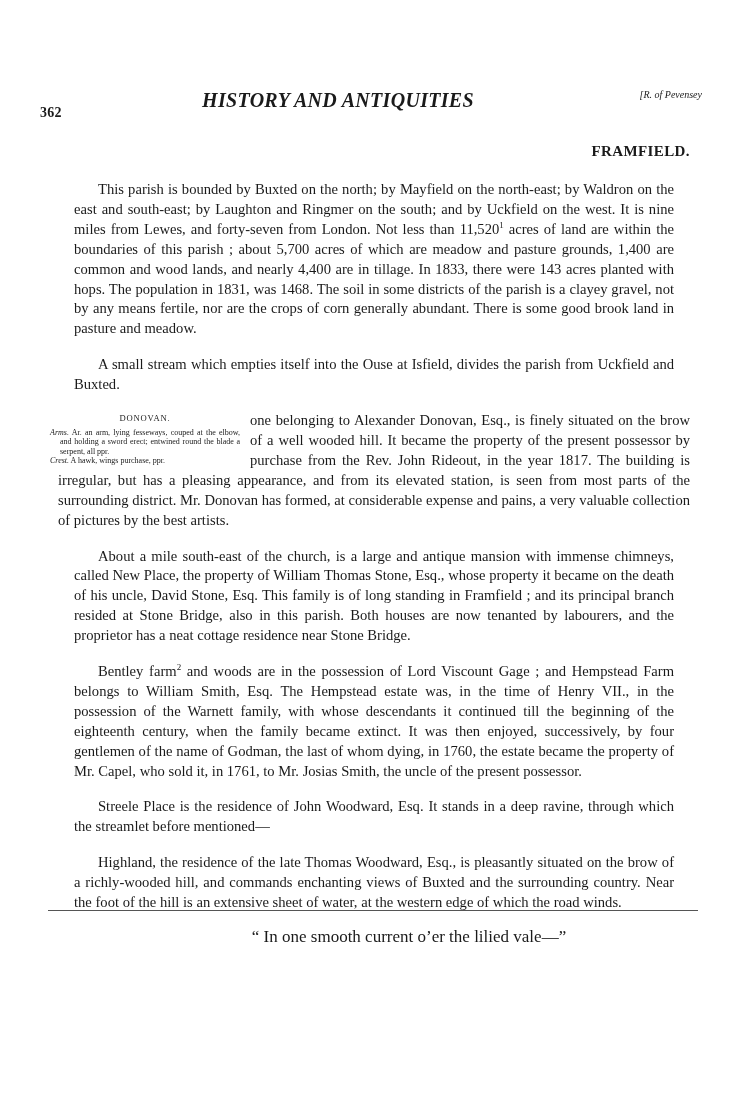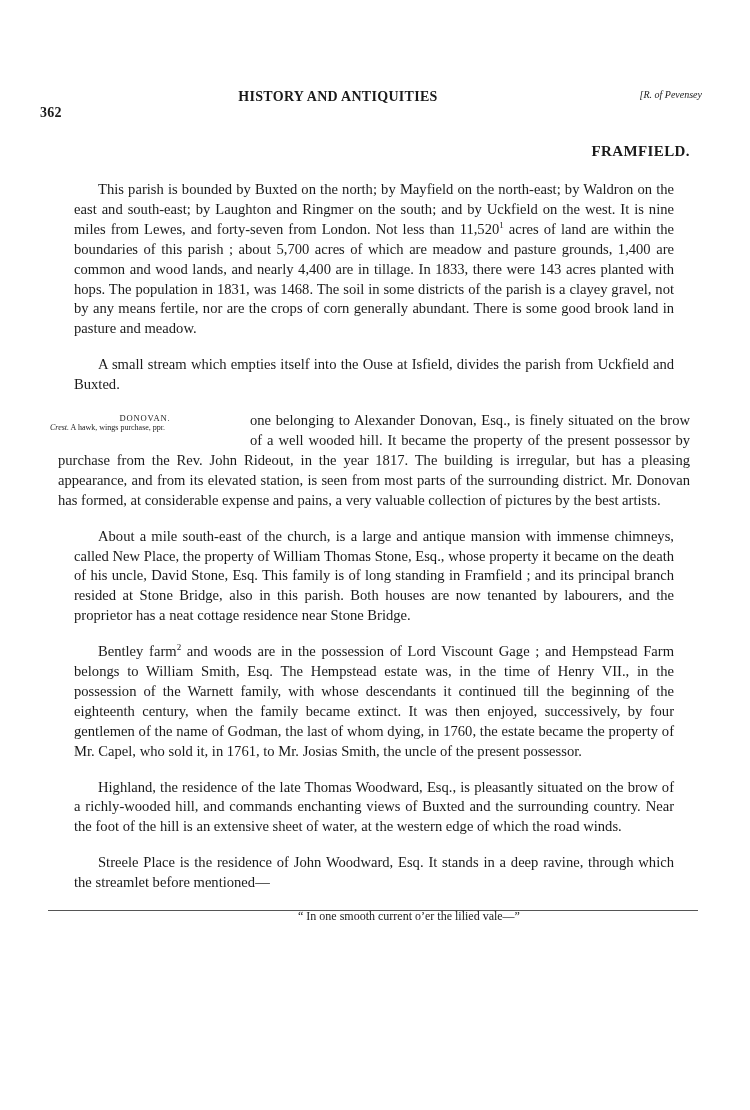--- a/index.html
+++ b/index.html
@@ -35,24 +35,25 @@
       top: 16px;
       font-weight: bold;
       letter-spacing: 0.2px;
     }
     .running-title {
       position: absolute;
       left: 0;
       width: 632px;
       text-align: center;
       font-weight: bold;
-      font-size: 14px;
+      font-size: 20px;
       letter-spacing: 0.3px;
       top: 0;
       left: -36px;
+      font-style: italic;
     }
     .running-section {
       position: absolute;
       right: -12px;
       top: 0;
       font-style: italic;
       font-size: 10px;
     }
     .section-title {
       position: absolute;
@@ -92,34 +93,35 @@
       padding-top: 3px;
       font-size: 8px;
       line-height: 9.2px;
       text-align: justify;
     }
     .crest .crest-name {
       display: block;
       text-align: center;
       font-size: 8.6px;
       letter-spacing: 0.8px;
+      margin-bottom: 5px;
       font-variant: small-caps;
     }
     .crest .crest-label {
       font-style: italic;
     }
     .crest .crest-line {
       display: block;
       padding-left: 10px;
       text-indent: -10px;
     }
     .quote {
       display: block;
       text-align: center;
-      font-size: 12px;
+      font-size: 17px;
       line-height: 15px;
       text-indent: 0;
       margin: 1px 0 -2px 0;
       padding-left: 70px;
     }
     .rule {
       position: absolute;
       top: 910px;
       left: -10px;
       width: 650px;
@@ -160,32 +162,33 @@
 
   <div class="body-text">
 
     <p><span>This parish is bounded by Buxted on the north; by Mayfield on the north-east; by Waldron on the east and south-east; by Laughton and Ringmer on the south; and by Uckfield on the west. It is nine miles from Lewes, and forty-seven from London. Not less than 11,520</span><sup class="fn">1</sup><span> acres of land are within the boundaries of this parish ; about 5,700 acres of which are meadow and pasture grounds, 1,400 are common and wood lands, and nearly 4,400 are in tillage. In 1833, there were 143 acres planted with hops. The population in 1831, was 1468. The soil in some districts of the parish is a clayey gravel, not by any means fertile, nor are the crops of corn generally abundant. There is some good brook land in pasture and meadow.</span></p>
 
     <p class="gap">A small stream which empties itself into the Ouse at Isfield, divides the parish from Uckfield and Buxted.</p>
 
     <div style="text-align: justify;">
       <div class="crest">
         <span class="crest-name">DONOVAN.</span>
+        <span class="crest-line"><span class="crest-label">Arms.</span> <span>Ar. an arm, lying fesseways, couped at the elbow, and holding a sword erect; entwined round the blade a serpent, all ppr.</span></span>
         <span class="crest-line"><span class="crest-label">Crest.</span> <span>A hawk, wings purchase, ppr.</span></span>
       </div>
       <span>one belonging to Alexander Donovan, Esq., is finely situated on the brow of a well wooded hill. It became the property of the present possessor by purchase from the Rev. John Rideout, in the year 1817. The building is irregular, but has a pleasing appearance, and from its elevated station, is seen from most parts of the surrounding district. Mr. Donovan has formed, at considerable expense and pains, a very valuable collection of pictures by the best artists.</span>
     </div>
 
     <p>About a mile south-east of the church, is a large and antique mansion with immense chimneys, called New Place, the property of William Thomas Stone, Esq., whose property it became on the death of his uncle, David Stone, Esq. This family is of long standing in Framfield ; and its principal branch resided at Stone Bridge, also in this parish. Both houses are now tenanted by labourers, and the proprietor has a neat cottage residence near Stone Bridge.</p>
 
     <p><span>Bentley farm</span><sup class="fn">2</sup><span> and woods are in the possession of Lord Viscount Gage ; and Hempstead Farm belongs to William Smith, Esq. The Hempstead estate was, in the time of Henry VII., in the possession of the Warnett family, with whose descendants it continued till the beginning of the eighteenth century, when the family became extinct. It was then enjoyed, successively, by four gentlemen of the name of Godman, the last of whom dying, in 1760, the estate became the property of Mr. Capel, who sold it, in 1761, to Mr. Josias Smith, the uncle of the present possessor.</span></p>
 
+    <p><span>Streele Place is the residence of John Woodward, Esq. It stands in a deep ravine, through which the streamlet before mentioned—</span></p>
+
     <p>Highland, the residence of the late Thomas Woodward, Esq., is pleasantly situated on the brow of a richly-wooded hill, and commands enchanting views of Buxted and the surrounding country. Near the foot of the hill is an extensive sheet of water, at the western edge of which the road winds.</p>
-
-    <p><span>Streele Place is the residence of John Woodward, Esq. It stands in a deep ravine, through which the streamlet before mentioned—</span></p>
     <span class="quote">“ In one smooth current o’er the lilied vale—”</span>
   </div>
 
   <div class="rule"></div>
 
   <div class="footnotes">
   </div>
 
 </div>
 

